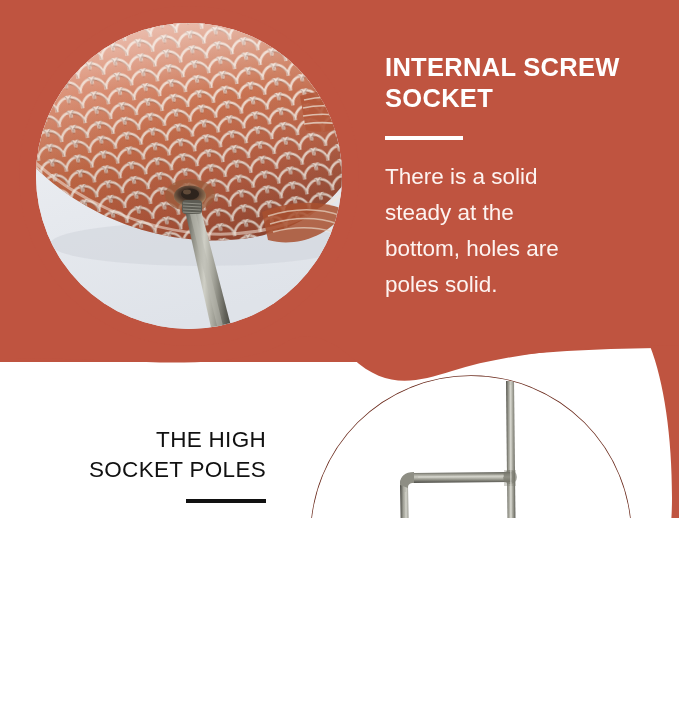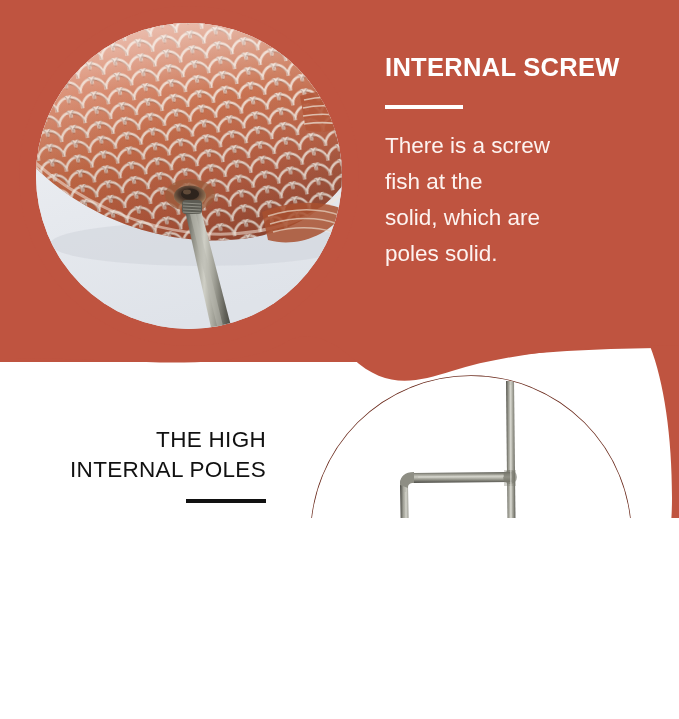--- a/index.html
+++ b/index.html
@@ -269,31 +269,32 @@
         <path d="M 510.5 385 L 511.5 650" stroke="#d8d8d0" stroke-width="1.6" opacity="0.7"></path>
         <path d="M 418 477 L 504 476" stroke="#dadad2" stroke-width="1.5" opacity="0.6"></path>
         <path d="M 405.5 492 L 407.5 645" stroke="#d2d2ca" stroke-width="1.4" opacity="0.6"></path>
       </g>
     </g>
   </svg>
 
   <div class="top-text">
     <h1 class="h-top">
       <span class="nowrapline">INTERNAL SCREW</span>
+      <span class="nowrapline">SOCKET</span>
     </h1>
     <hr class="rule-top">
     <p class="p-top">
-      <span class="nowrapline">There is a screw</span>
-      <span class="nowrapline">fish at the</span>
-      <span class="nowrapline">solid, which are</span>
+      <span class="nowrapline">There is a solid</span>
+      <span class="nowrapline">steady at the</span>
+      <span class="nowrapline">bottom, holes are</span>
       <span class="nowrapline">poles solid.</span>
     </p>
   </div>
 
   <div class="bot-text">
     <h2 class="h-bot">
       <span class="nowrapline">THE HIGH</span>
-      <span class="nowrapline">INTERNAL POLES</span>
+      <span class="nowrapline">SOCKET POLES</span>
     </h2>
     <hr class="rule-bot">
   </div>
 
 </div>
 
 </body></html>

